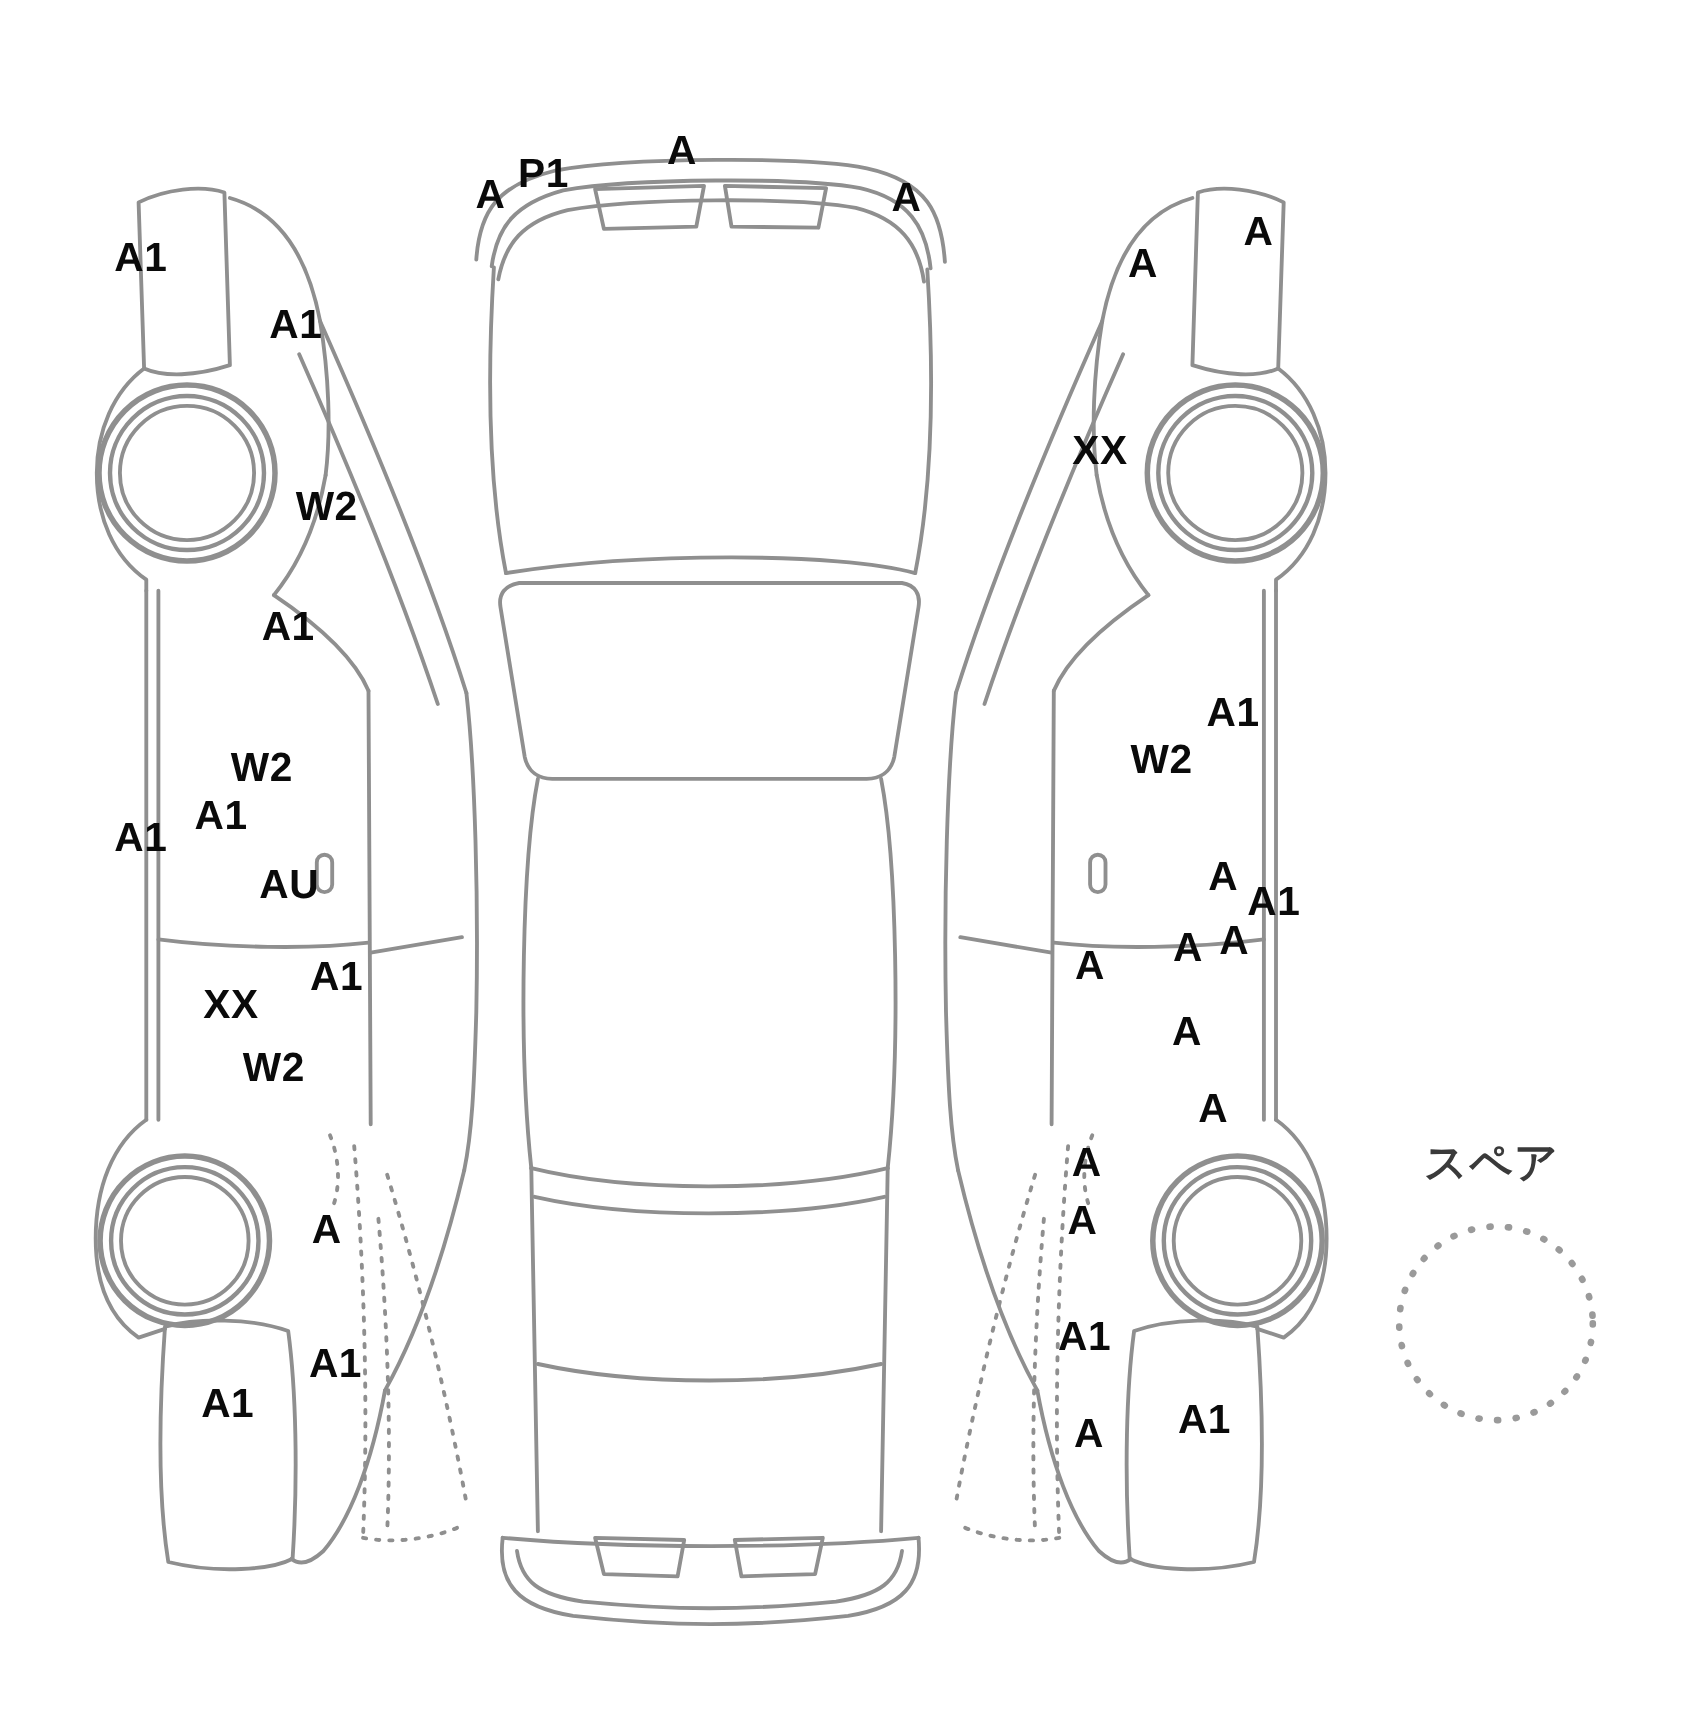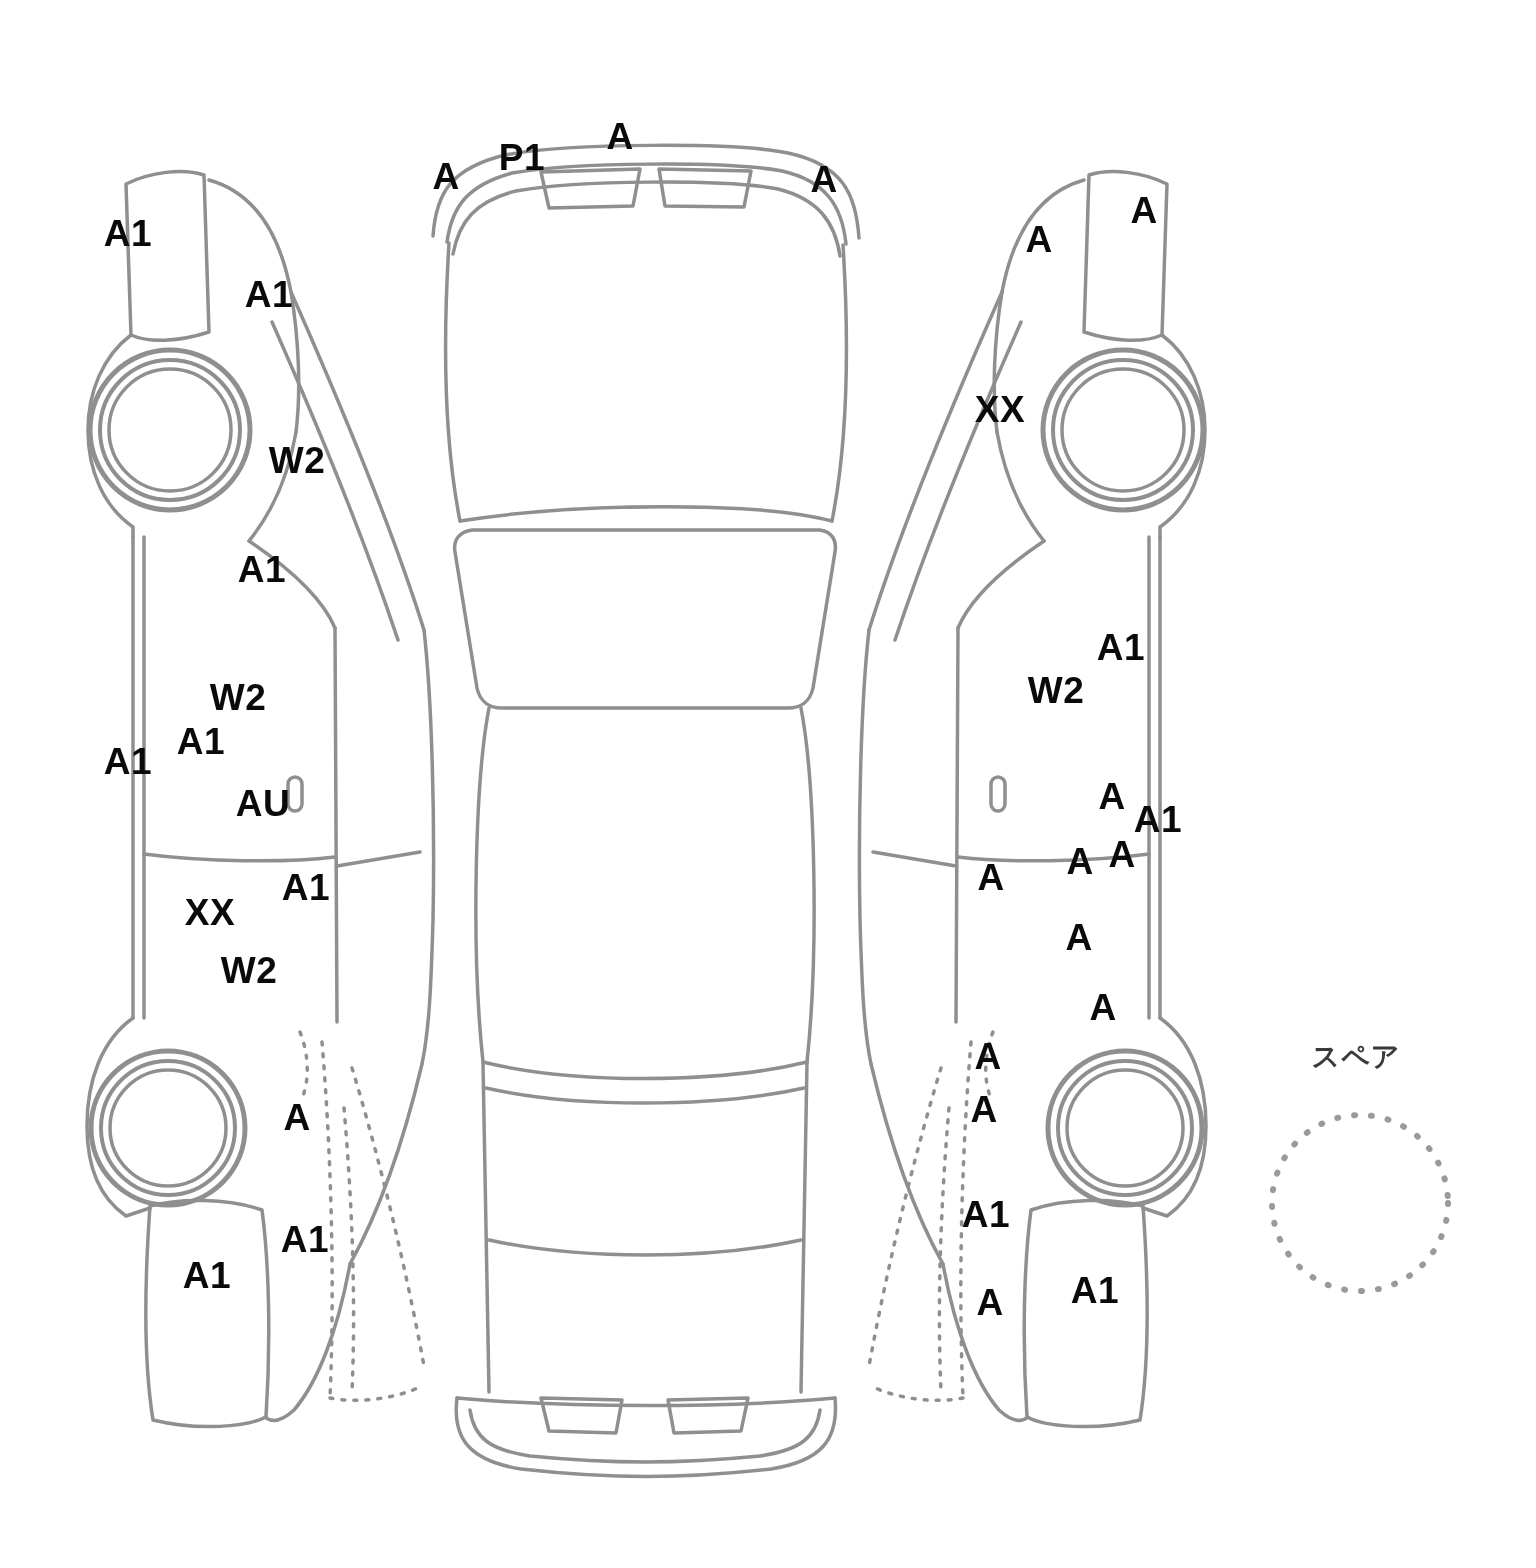--- a/index.html
+++ b/index.html
@@ -6,21 +6,21 @@
   body{width:1536px;height:1568px;font-family:"Liberation Sans",sans-serif;}
   .stage{position:relative;width:1536px;height:1568px;background:#ffffff;overflow:hidden;}
   svg.drawing{position:absolute;left:0;top:0;}
   .ln{stroke:#8f8f8f;fill:none;stroke-width:3.5;stroke-linecap:round;stroke-linejoin:round;}
   .thick{stroke-width:5;}
   .mid{stroke-width:4;}
   .dotted{stroke-dasharray:3 9;}
   .spare-dots{stroke:#9a9a9a;fill:none;stroke-width:6;stroke-linecap:round;stroke-dasharray:1 16;}
   .lbl{position:absolute;transform:translate(-50%,-50%);font-size:37px;font-weight:600;color:#0a0a0a;
        white-space:nowrap;font-family:"Liberation Sans",sans-serif;letter-spacing:.5px;}
-  .lbl.spare{font-size:28px;color:#3a3a3a;letter-spacing:1px;}
+  .lbl.spare{font-size:39px;color:#3a3a3a;letter-spacing:1px;}
 </style>
 </head>
 <body>
 
 <div class="stage">
 
   <svg class="drawing" width="1536" height="1568" viewBox="0 0 1536 1568">
     <defs>
       <g id="side-view" class="ln">
 
@@ -95,21 +95,21 @@
     </g>
 
     <use href="#side-view"></use>
 
     <use href="#side-view" transform="translate(1293,0) scale(-1,1)"></use>
 
     <circle class="spare-dots" cx="1360" cy="1203" r="88"></circle>
   </svg>
 
   <div class="lbl" style="left:620px;top:137px">A</div>
-  <div class="lbl" style="left:522px;top:158px">P1</div>
+  <div class="lbl" style="left:494px;top:158px">P1</div>
   <div class="lbl" style="left:446px;top:177px">A</div>
   <div class="lbl" style="left:824px;top:180px">A</div>
   <div class="lbl" style="left:128px;top:234px">A1</div>
   <div class="lbl" style="left:269px;top:295px">A1</div>
   <div class="lbl" style="left:1144px;top:211px">A</div>
   <div class="lbl" style="left:1039px;top:240px">A</div>
   <div class="lbl" style="left:297px;top:461px">W2</div>
   <div class="lbl" style="left:1000px;top:410px">XX</div>
   <div class="lbl" style="left:262px;top:570px">A1</div>
   <div class="lbl" style="left:1121px;top:648px">A1</div>

